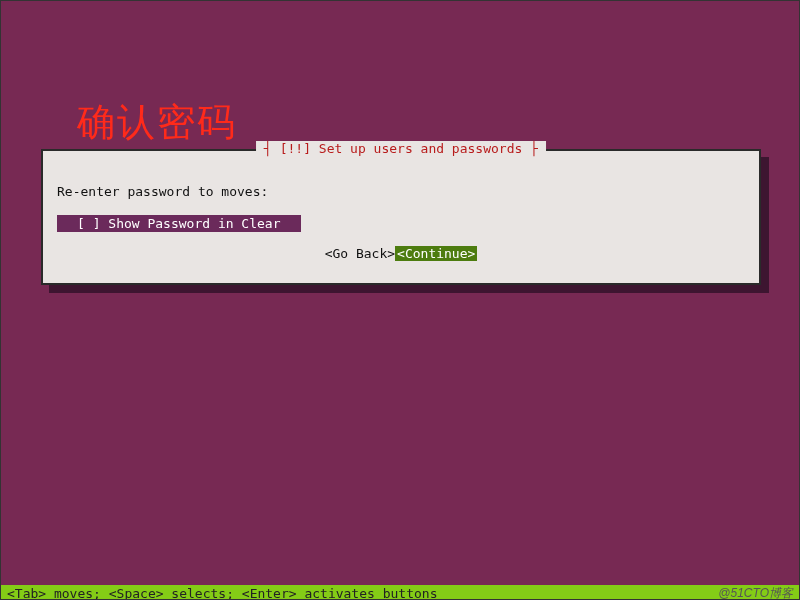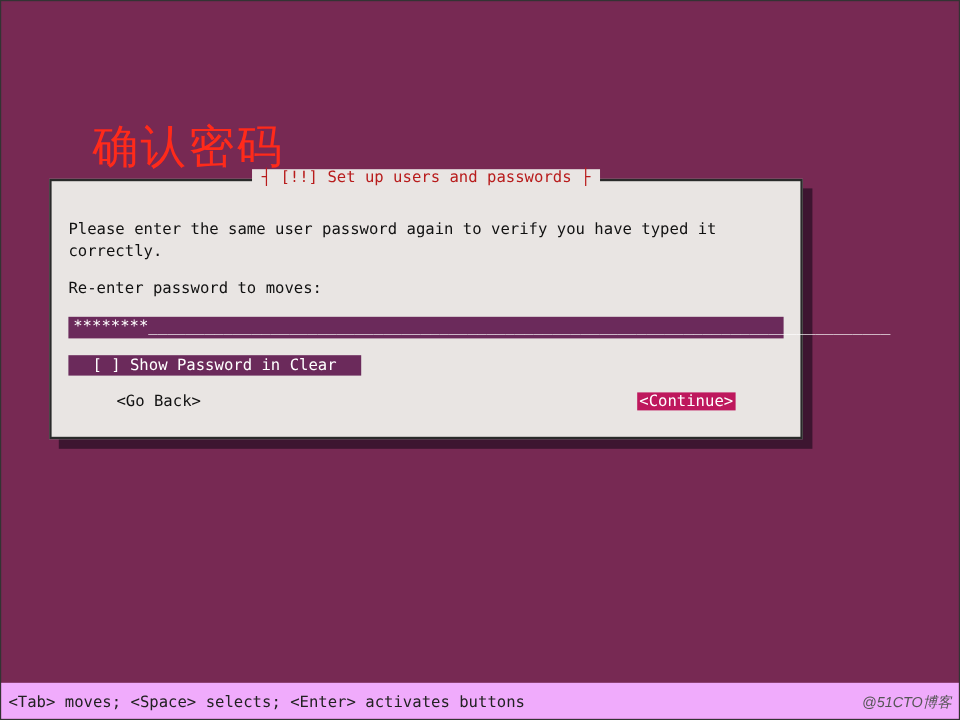--- a/index.html
+++ b/index.html
@@ -21,21 +21,21 @@
     font-family: "Microsoft YaHei", "SimHei", sans-serif;
     font-size: 38px;
     color: #ff2a1a;
     font-weight: 400;
     letter-spacing: 2px;
   }
   .dialog-wrap {
     position: absolute;
     top: 148px;
     left: 40px;
-    width: 628px;
+    width: 720px;
   }
   .dialog {
     position: relative;
     background: #e9e5e3;
     border: 2px solid #2a2a2a;
     padding: 28px 14px 16px 14px;
     box-shadow: 8px 8px 0 #3d1530;
   }
   .dialog-title {
     position: absolute;
@@ -74,38 +74,38 @@
   .checkbox-row {
     display: inline-block;
     background: #6b2a5b;
     color: #fff;
     padding: 1px 20px;
     margin-bottom: 14px;
     white-space: nowrap;
   }
   .btn-row {
     display: flex;
-    justify-content: space-between;
+    justify-content: center;
     padding: 0 40px 6px 40px;
   }
   .btn-back {
     color: #111;
   }
   .btn-continue {
-    background: #be185d;
+    background: #4d7c0f;
     color: #fff;
     padding: 0 2px;
   }
   .footer-bar {
     position: absolute;
     left: 0;
     right: 0;
     bottom: 0;
-    height: 30px;
-    background: #f0abfc;
+    height: 14px;
+    background: #84cc16;
     color: #222;
     font-size: 13px;
     padding: 3px 6px 0 6px;
     display: flex;
     justify-content: space-between;
     align-items: center;
   }
   .watermark {
     color: #555;
     font-family: "Microsoft YaHei", sans-serif;
@@ -117,26 +117,22 @@
 <body>
 
 <div class="heading-cn">确认密码</div>
 
 <div class="dialog-wrap">
   <div class="dialog">
     <div class="dialog-title">
       <span class="title-bracket">┤ </span><span class="title-text">[!!] Set up users and passwords</span><span class="title-bracket"> ├</span>
     </div>
 
-    <div class="instruction">Please enter the same user password again to verify you have typed it correctly.</div>
     <div class="prompt">Re-enter password to moves:</div>
 
-    <div class="input-row">
-      <span class="stars">********</span><span class="fill">_______________________________________________________________________________</span>
-    </div>
 
     <div class="checkbox-row">
       <span>[ ]</span>
       <span>Show Password in Clear</span>
     </div>
 
     <div class="btn-row">
       <span class="btn-back">&lt;Go Back&gt;</span>
       <span class="btn-continue">&lt;Continue&gt;</span>
     </div>

